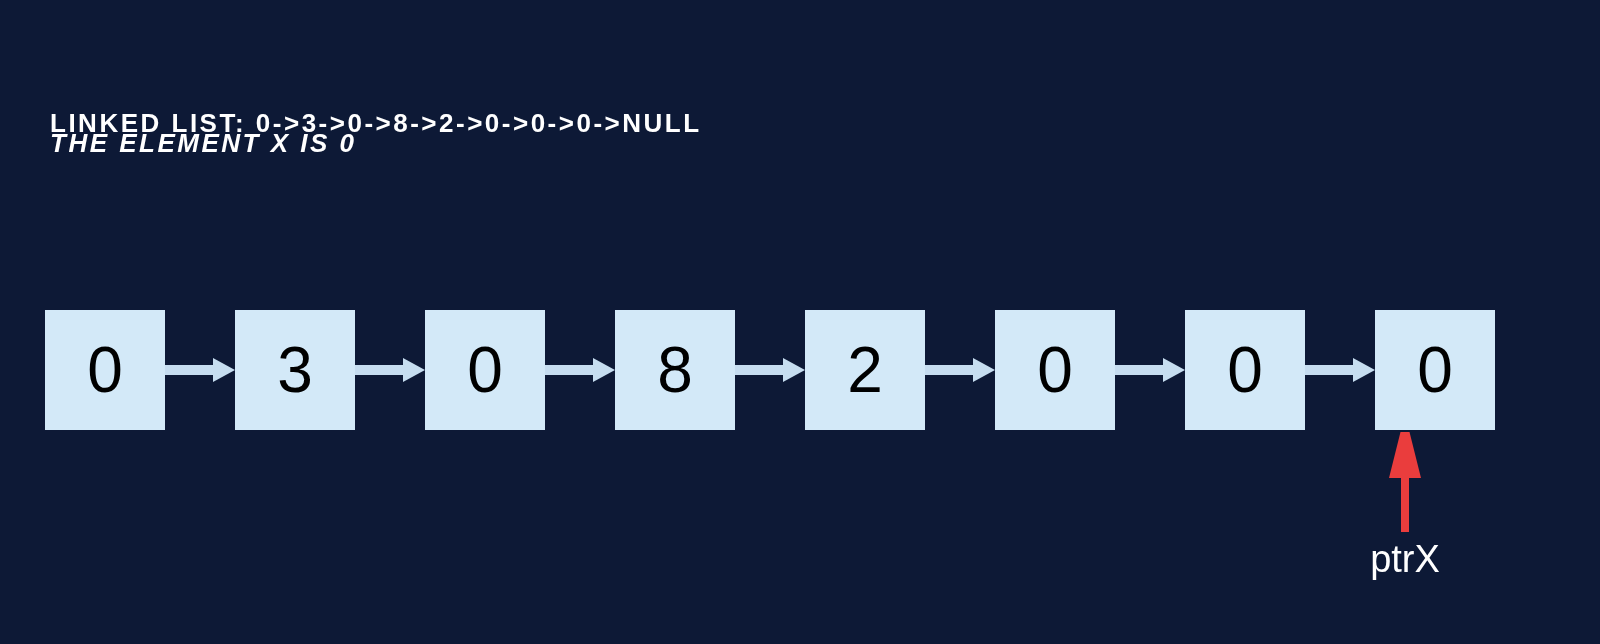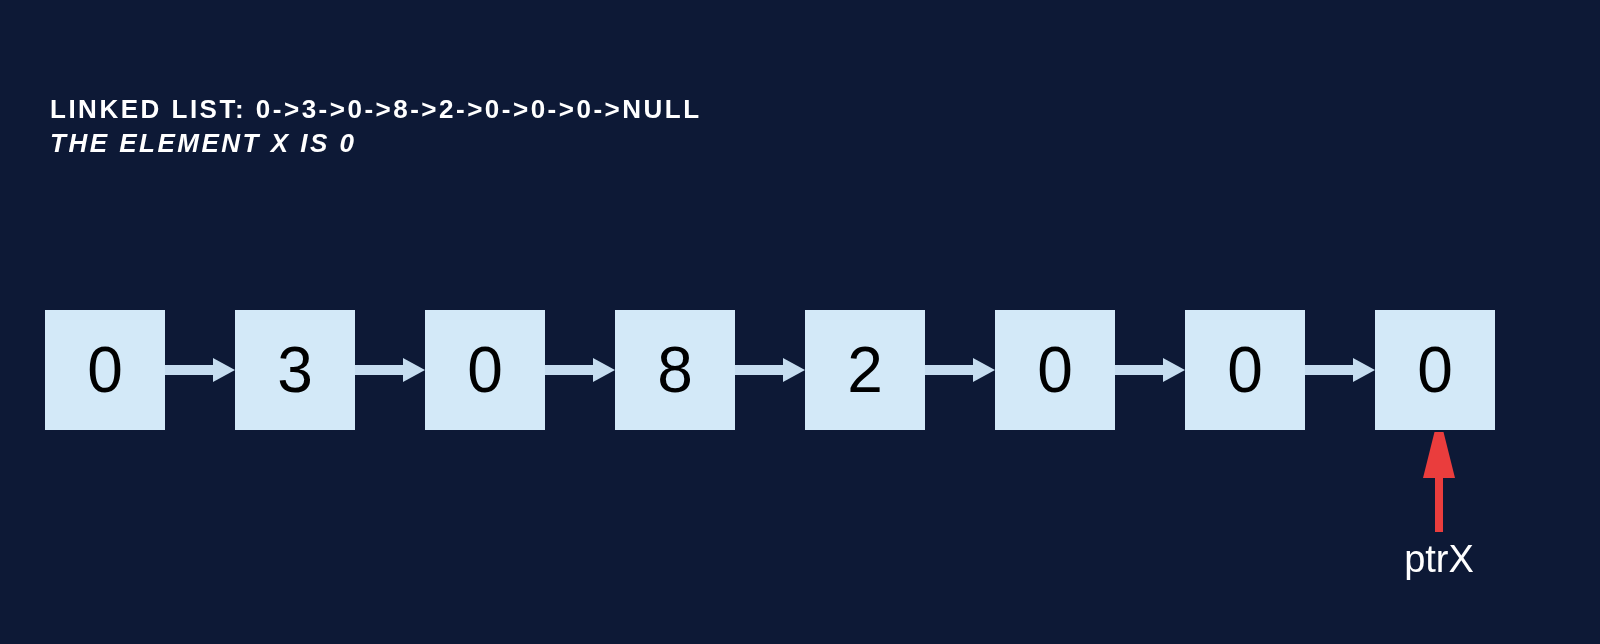--- a/index.html
+++ b/index.html
@@ -11,21 +11,21 @@
     overflow: hidden;
   }
   .heading {
     position: absolute;
     left: 50px;
     color: #ffffff;
     font-weight: 700;
     letter-spacing: 2.5px;
     font-size: 26px;
   }
-  .h1 { top: 94px; }
+  .h1 { top: 108px; }
   .h2 { top: 128px; font-style: italic; }
   .list-row {
     position: absolute;
     top: 310px;
     left: 45px;
     display: flex;
     align-items: center;
   }
   .node {
     width: 120px;
@@ -115,21 +115,21 @@
     <div class="node" id="node-6">0</div>
     <div class="link-arrow">
       <svg viewBox="0 0 70 24">
         <line x1="0" y1="12" x2="50" y2="12" stroke="#c6ddf0" stroke-width="10"></line>
         <polygon points="48,0 70,12 48,24" fill="#c6ddf0"></polygon>
       </svg>
     </div>
     <div class="node" id="node-7">0</div>
   </div>
 
-<div class="ptr-group" id="ptr-group" style="left: 1389px; top: 432px; width: 100px; justify-content: flex-end;">
+<div class="ptr-group" id="ptr-group" style="left: 1355px; top: 432px; width: 100px; justify-content: flex-end;">
   <svg class="ptr-arrow" viewBox="0 0 40 100">
     <defs>
       <marker id="ptrhead" markerWidth="8" markerHeight="8" refX="4" refY="2" orient="auto">
         <polygon points="0,0 8,2 0,4" fill="#ea3d3d"></polygon>
       </marker>
     </defs>
     <line x1="20" y1="100" x2="20" y2="14" stroke="#ea3d3d" stroke-width="8" marker-end="url(#ptrhead)"></line>
   </svg>
   <div class="ptr-label">ptrX</div>
 </div>

